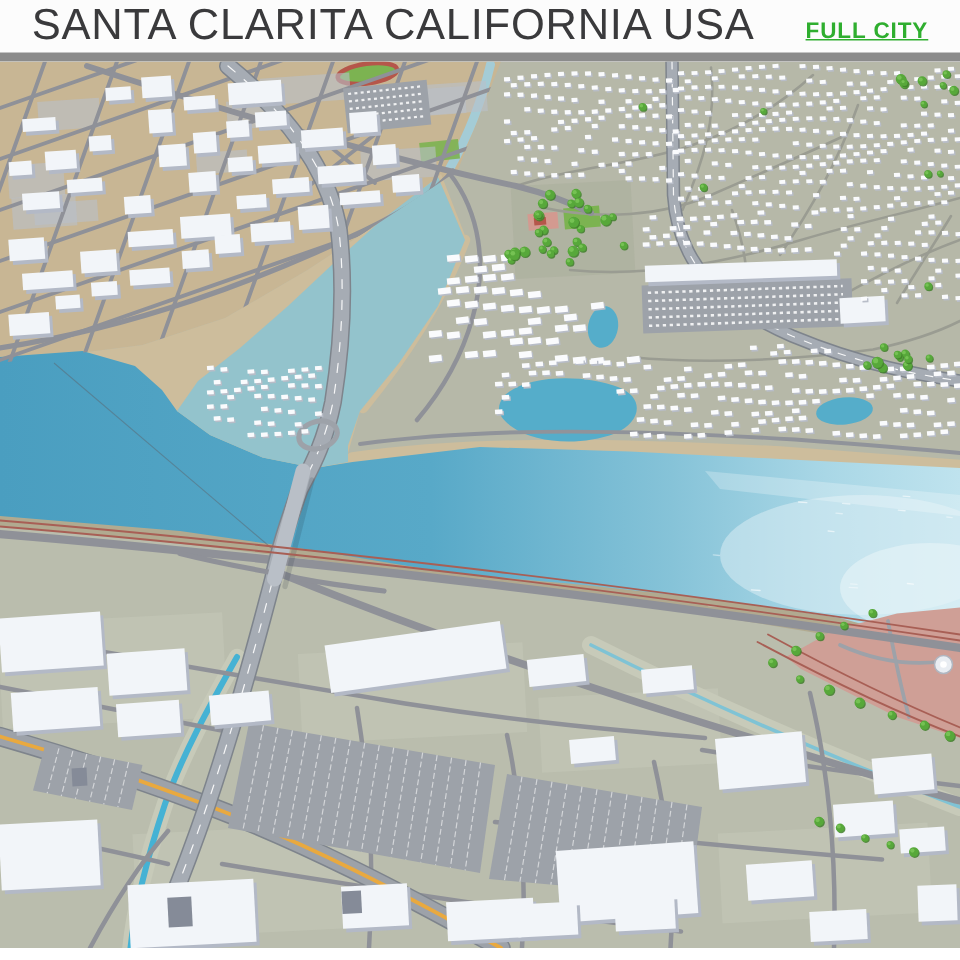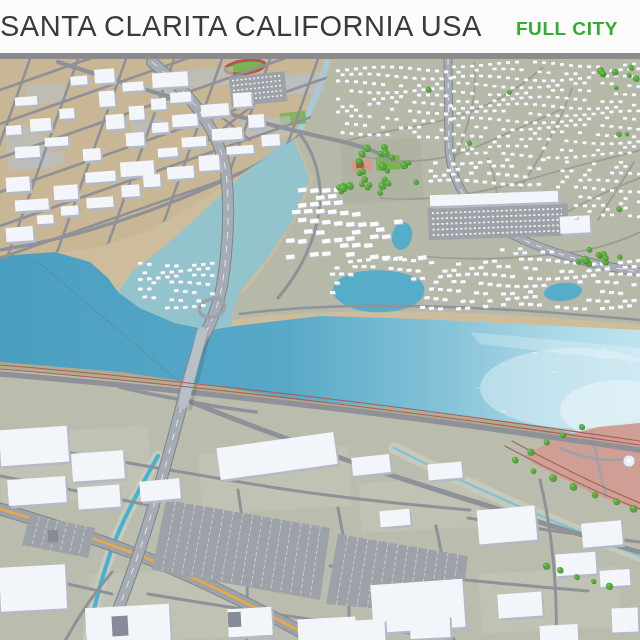--- a/index.html
+++ b/index.html
@@ -1,22 +1,22 @@
 <!DOCTYPE html>
 <html style="--header_bg: #fcfcfc; --title_color: #3a3a3c; --badge_color: #2fae2f; --divider_color: #8b8b8b;"><head>
 <meta charset="utf-8">
 <style>
   html,body{margin:0;padding:0;}
   body{width:640px;height:640px;overflow:hidden;background:#ffffff;
        font-family:"Liberation Sans", sans-serif;}
-  .header{height:53px;background:var(--header_bg,#fcfcfc);display:flex;
-          align-items:center;gap:34px;}
+  .header{height:35px;background:var(--header_bg,#fcfcfc);display:flex;
+          align-items:center;justify-content:center;gap:34px;}
   .title{font-size:29px;color:var(--title_color,#3a3a3c);letter-spacing:.5px;white-space:nowrap;}
-  .badge{font-size:19px;font-weight:bold;color:var(--badge_color,#2fae2f);
-         letter-spacing:.6px;padding-top:5px;white-space:nowrap;}
+  .badge{font-size:15px;font-weight:bold;color:var(--badge_color,#2fae2f);
+         letter-spacing:.6px;padding-top:5px;white-space:nowrap;text-decoration:underline;}
   .divider{height:6px;background:var(--divider_color,#8b8b8b);}
   .map-wrap{width:640px;height:591px;overflow:hidden;}
   svg{display:block;}
 </style>
 </head>
 <body>
 
 <div class="header">
   <span class="title">SANTA CLARITA CALIFORNIA USA</span>
   <span class="badge">FULL CITY</span>

